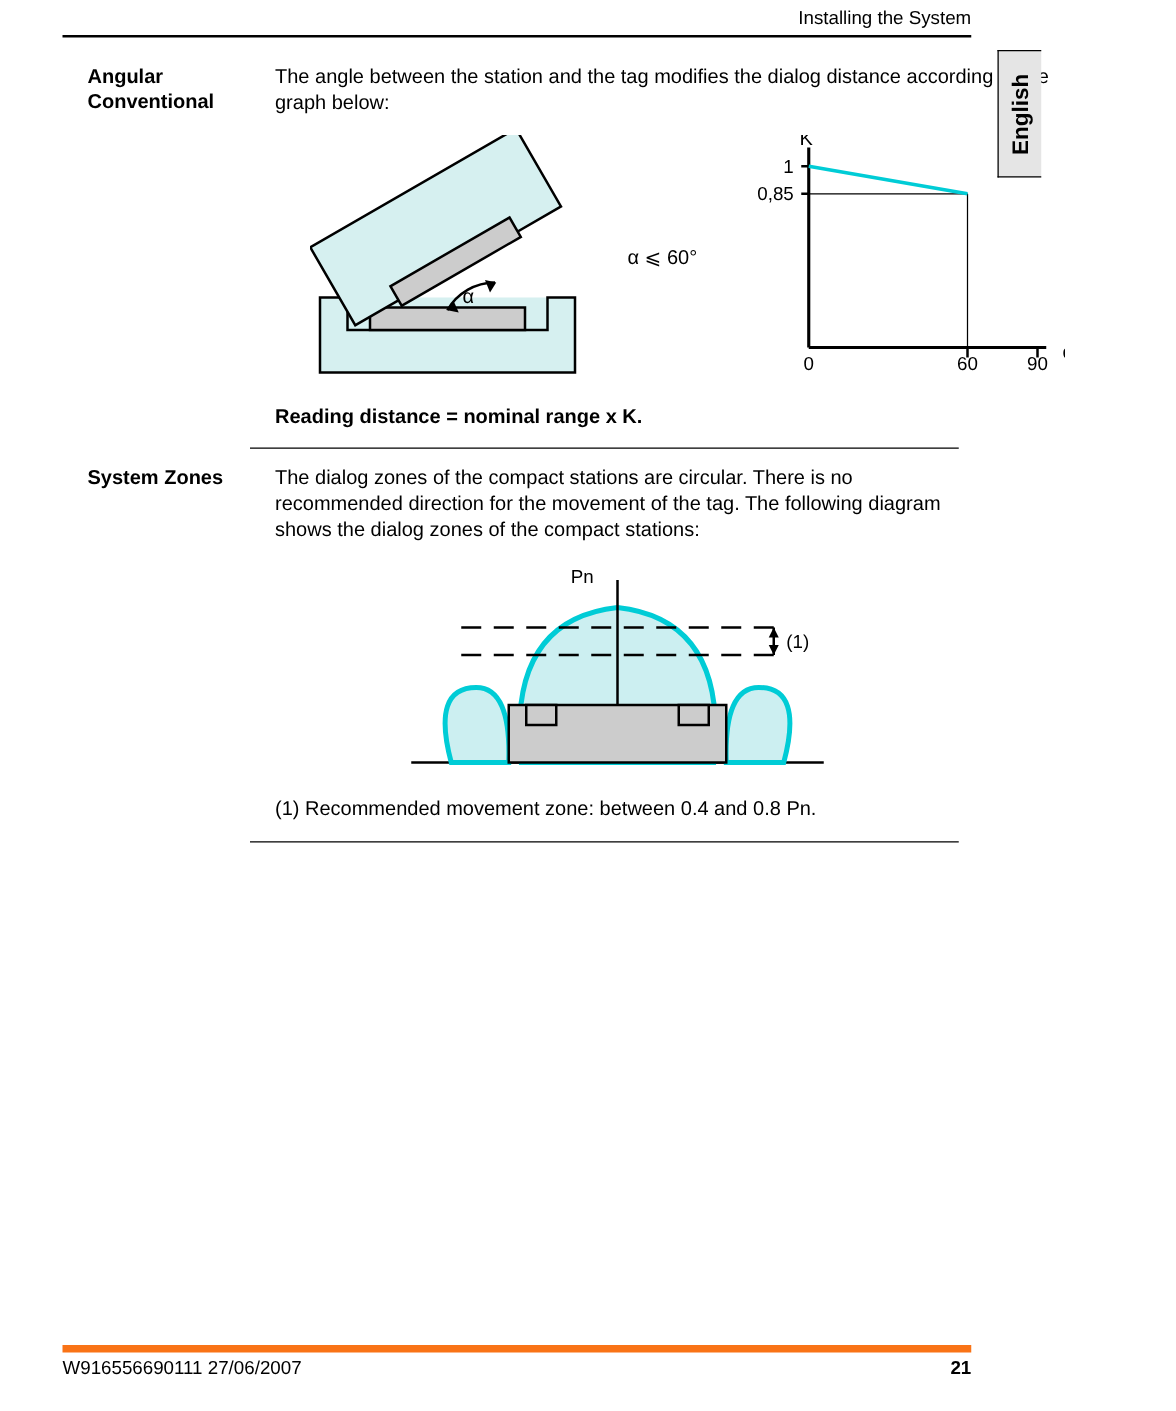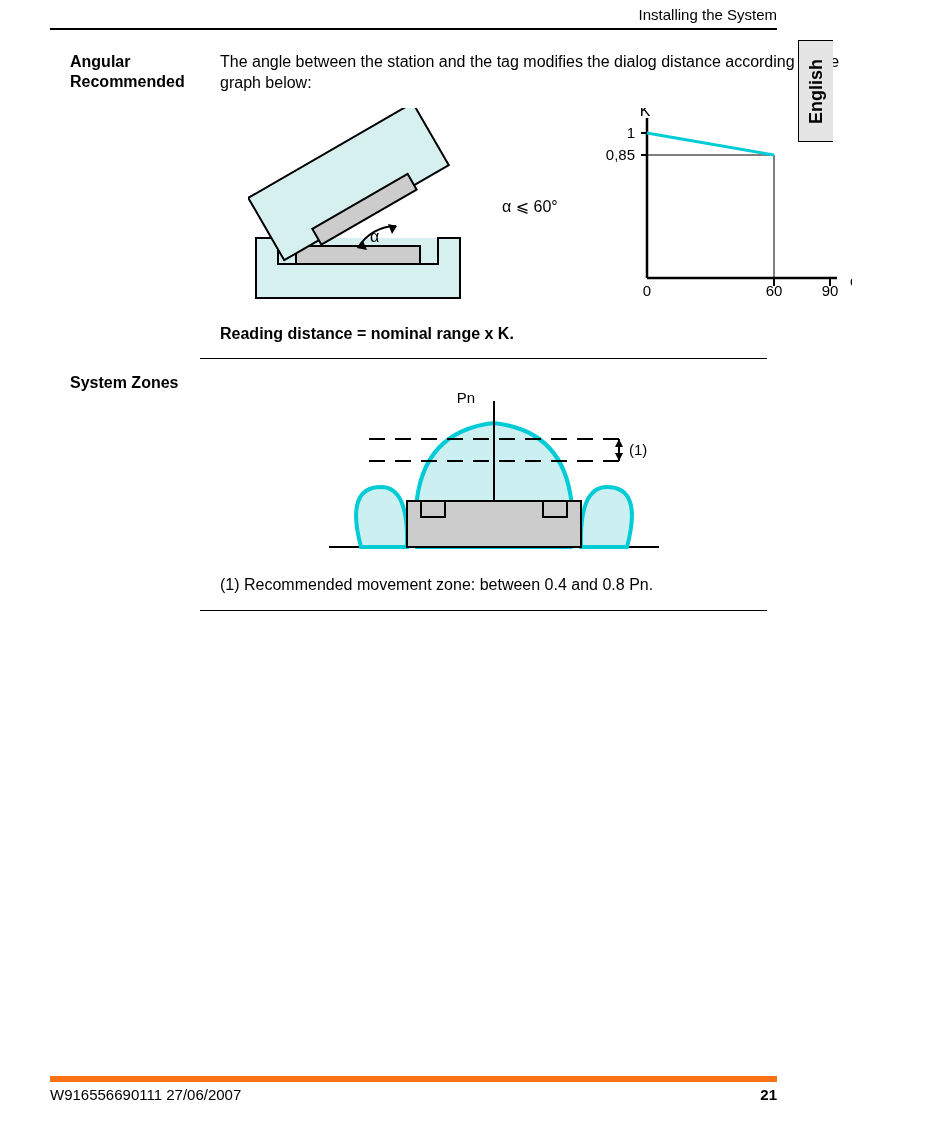--- a/index.html
+++ b/index.html
@@ -113,21 +113,21 @@
 
   <div class="lang-tab">
     <span>English</span>
   </div>
 
   <div class="content">
 
     <div class="row">
       <div class="side-label">
         <span>Angular</span><br>
-        <span>Recommended</span>
+        <span>Conventional</span>
       </div>
       <div class="body-col">
         <div>The angle between the station and the tag modifies the dialog distance according to the graph below:</div>
 
         <div class="figures">
 
           <svg width="220" height="200">
 
             <rect x="8" y="130" width="204" height="60" fill="#d6f0f0" stroke="none"></rect>
 
@@ -177,20 +177,21 @@
 
         <div style="margin-top:6px" class="formula-bold">Reading distance = nominal range x K.</div>
       </div>
     </div>
 
     <hr class="hr full">
 
     <div class="row">
       <div class="side-label">System Zones</div>
       <div class="body-col">
+        <div>The dialog zones of the compact stations are circular. There is no recommended direction for the movement of the tag. The following diagram shows the dialog zones of the compact stations:</div>
 
         <div style="margin:14px 0 4px 0; display:flex; justify-content:center;">
           <svg width="390" height="180">
 
             <line x1="30" y1="160" x2="360" y2="160" stroke="#000" stroke-width="2"></line>
 
             <g fill="#cceff1" stroke="#00ccd6" stroke-width="4">
 
               <path d="M 62 160 Q 46 100 82 100 Q 110 100 108 160 Z"></path>
               <path d="M 282 160 Q 280 100 308 100 Q 344 100 328 160 Z"></path>

